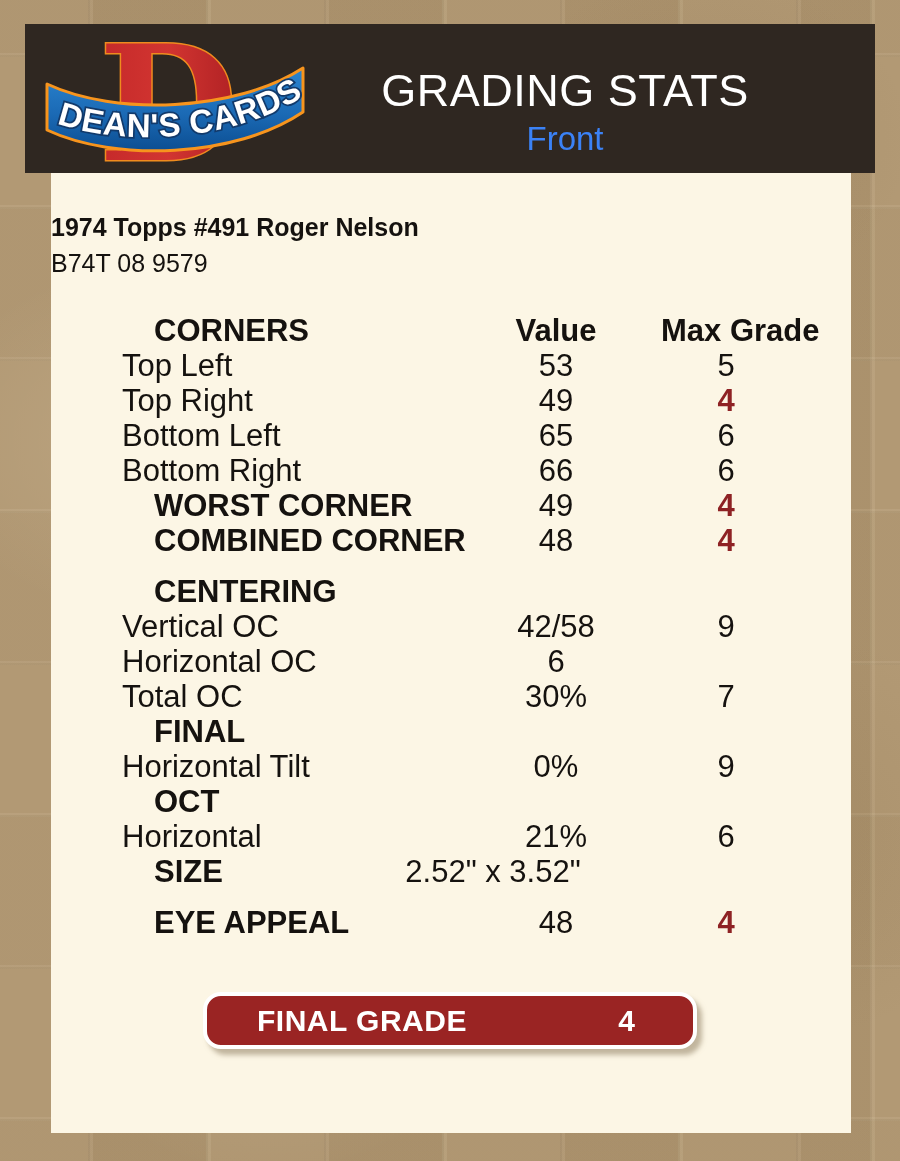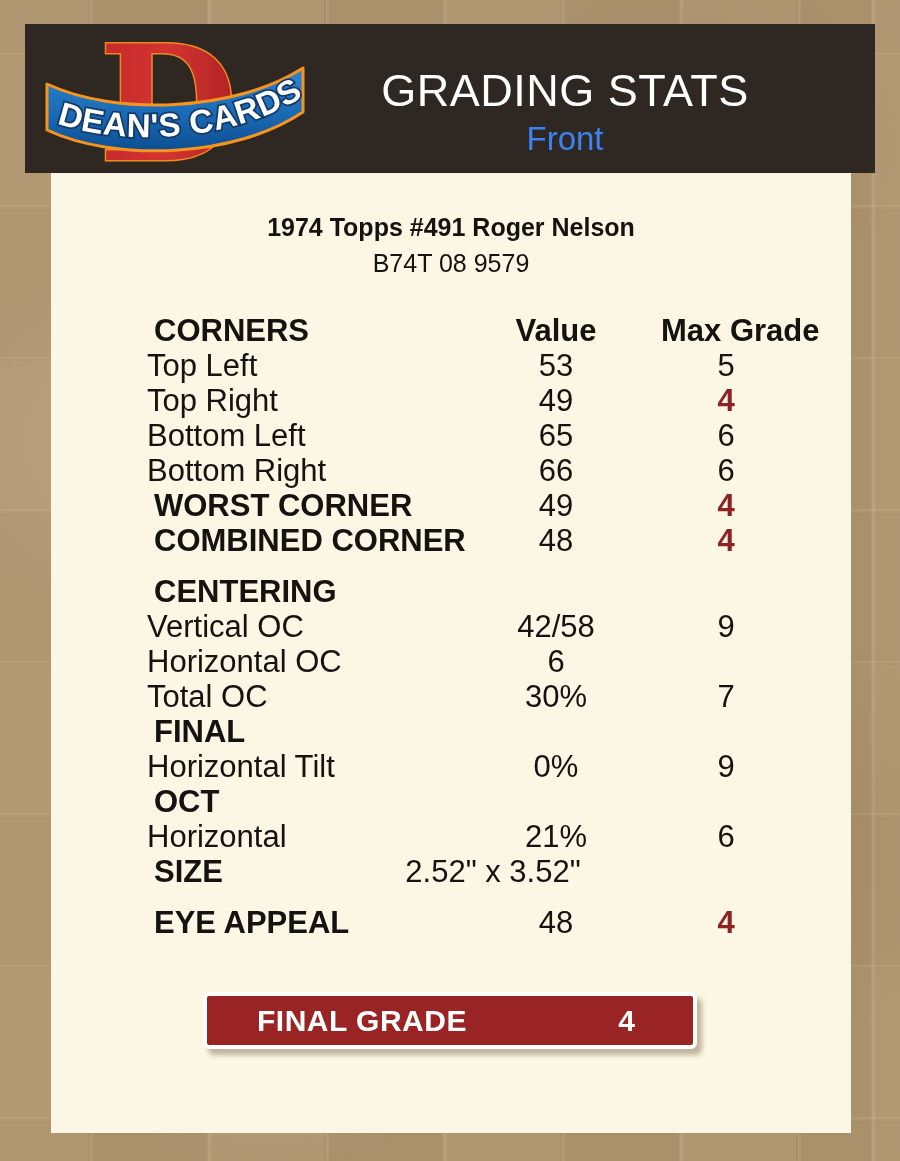--- a/index.html
+++ b/index.html
@@ -27,37 +27,37 @@
   .header{position:absolute;left:25px;top:24px;width:850px;height:149px;background:#2f2721;}
   .logo{position:absolute;left:18px;top:4px;width:284px;height:140px;}
   .titles{position:absolute;left:262px;top:0;width:556px;height:167px;
     display:flex;flex-direction:column;align-items:center;justify-content:center;padding-top:10px;box-sizing:border-box;}
   .title{color:#ffffff;font-size:45px;line-height:52px;font-weight:400;letter-spacing:0.5px;white-space:nowrap;}
   .subtitle{color:#3b82f6;font-size:33px;line-height:44px;font-weight:400;}
 
   
   .content{position:absolute;left:51px;top:173px;width:800px;height:960px;background:#fcf6e5;}
 
-  .cardtitle-block{position:absolute;top:40px;left:0;width:100%;text-align:center;color:#15120f;}
+  .cardtitle-block{position:absolute;top:40px;left:0;width:100%;color:#15120f;}
   .cardtitle{font-size:25px;font-weight:700;}
   .serial{font-size:25px;font-weight:400;margin-top:7px;}
 
   .stats{position:absolute;left:0;top:140px;width:100%;color:#15120f;}
   .trow{display:grid;grid-template-columns:400px 210px 130px;height:35px;align-items:center;font-size:31px;}
   .lbl{padding-left:103px;white-space:nowrap;font-weight:700;}
-  .lbl.sub{padding-left:96px;font-weight:400;}
+  .lbl.sub{padding-left:71px;font-weight:400;}
   .val,.grd{text-align:center;white-space:nowrap;}
   .bold{font-weight:700;}
   .red{color:#8e2224;font-weight:700;}
   .gap{margin-top:16px;}
   .size-val{transform:translateX(-63px);}
 
   
   .final-grade{position:absolute;left:152px;top:819px;width:494px;height:57px;
-    background:#9a2423;border:4px solid #ffffff;border-radius:6px;box-sizing:border-box;
+    background:#9a2423;border:4px solid #ffffff;border-radius:18px;box-sizing:border-box;
     box-shadow:5px 6px 5px rgba(143,128,98,0.55);
     display:flex;align-items:center;justify-content:space-between;
     padding:0 58px 0 50px;cursor:pointer;}
   .final-grade .fg-label{color:#ffffff;font-size:30px;font-weight:700;letter-spacing:0.5px;}
   .final-grade .fg-value{color:#ffffff;font-size:30px;font-weight:700;}
 </style>
 </head>
 <body>
 
 <div class="stage">

